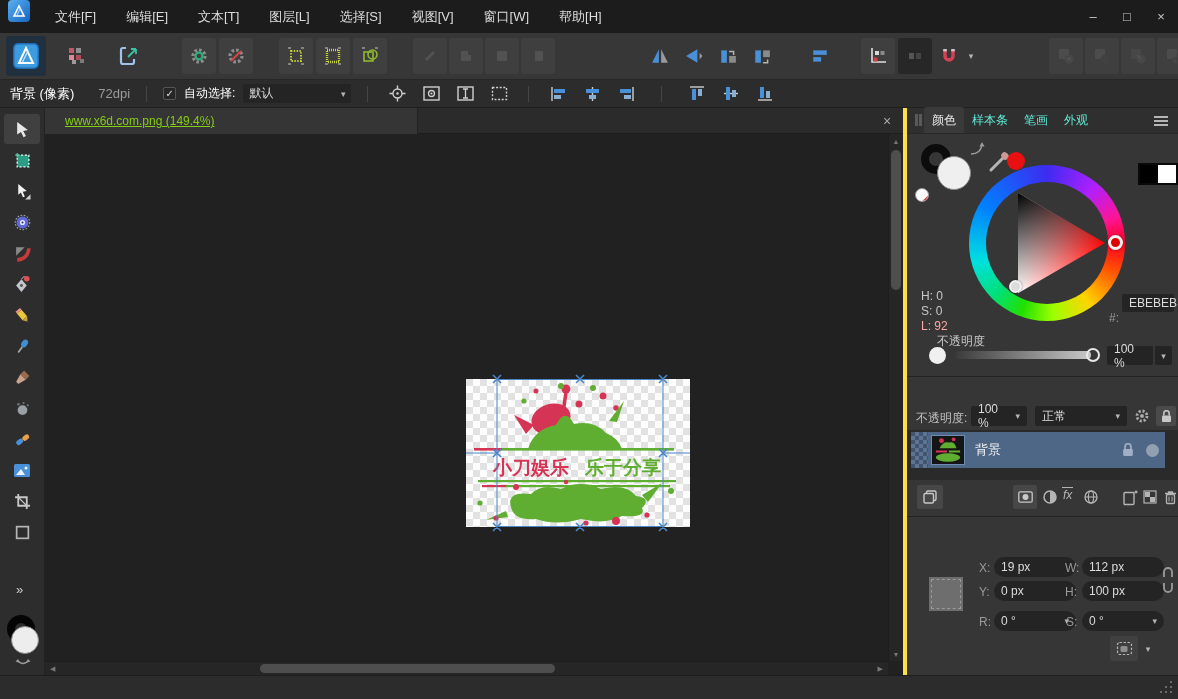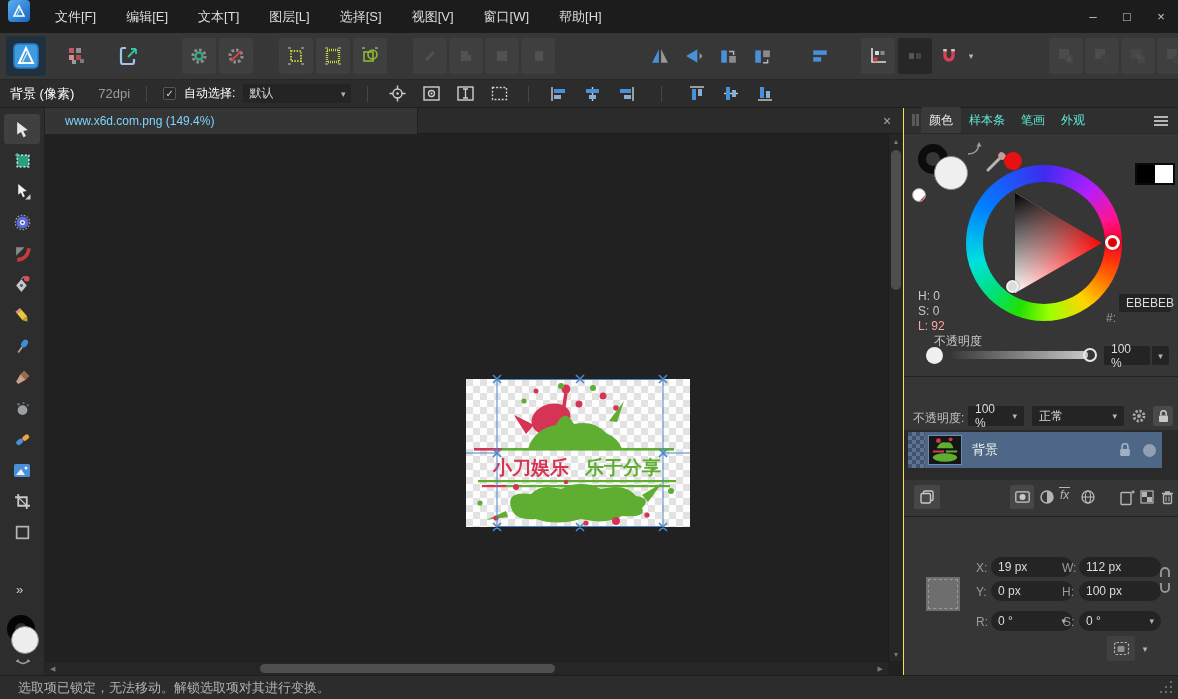--- a/index.html
+++ b/index.html
@@ -39,35 +39,35 @@
 
   
   .mainrow { display:flex; height:567px; }
   .tools { width:45px; background:#2d2d2d; border-right:1px solid #222; position:relative; flex:none; }
   .tool { width:36px; height:30px; margin:1px auto; display:flex; align-items:center; justify-content:center; border-radius:3px; }
   .tool.active { background:#404040; }
 
   .canvas-col { position:relative; width:858px; background:#212121; flex:none; }
   .tabbar { height:26px; background:#2b2b2b; border-bottom:1px solid #1d1d1d; position:relative; }
   .doc-tab { position:absolute; left:0; top:0; width:373px; height:26px; background:#353535;
-             border-right:1px solid #222; color:#7dd3fc; font-size:12px; line-height:26px; padding-left:20px; }
+             border-right:1px solid #222; color:#84cc16; font-size:12px; line-height:26px; padding-left:20px;text-decoration:underline; }
   .tab-close { position:absolute; right:6px; top:0; width:20px; height:26px; text-align:center;
                line-height:26px; color:#aaa; font-size:14px; }
   .viewport { position:absolute; left:0; top:26px; right:15px; bottom:14px; overflow:hidden; }
   .doc { position:absolute; left:421px; top:245px; width:224px; height:148px;
          background:repeating-conic-gradient(#fdfdfd 0% 25%, #e2e2e2 0% 50%) 0 0 / 14px 14px; }
 
   .vscroll { position:absolute; right:0; top:26px; bottom:14px; width:15px; background:#262626; border-left:1px solid #1d1d1d; }
   .hscroll { position:absolute; left:0; bottom:0; right:15px; height:14px; background:#262626; border-top:1px solid #1d1d1d; }
   .scroll-arrow { color:#777; font-size:7px; text-align:center; }
   .vthumb { position:absolute; left:2px; width:10px; border-radius:5px; background:#4e4e4e; }
   .hthumb { position:absolute; top:2px; height:9px; border-radius:5px; background:#4e4e4e; }
 
   
-  .rightcol { width:275px; flex:none; background:#363636; border-left:1px solid #fde047; display:flex; flex-direction:column; }
+  .rightcol { width:275px; flex:none; background:#363636; border-left:4px solid #fde047; display:flex; flex-direction:column; }
   .panel { position:relative; }
   .tabstrip { height:26px; background:#2f2f2f; display:flex; align-items:flex-end; position:relative; border-bottom:1px solid #282828;}
   .grip { width:3px; height:12px; margin:0 6px 7px 8px; background:#5a5a5a; box-shadow:4px 0 0 #5a5a5a; flex:none;}
   .ptab { padding:0 8px; height:26px; line-height:26px; color:#5eead4; font-size:12px; }
   .ptab.active { background:#3a3a3a; color:#e8e8e8; border-radius:3px 3px 0 0; }
   .hamburger { position:absolute; right:10px; top:12px; width:14px; height:2px; background:#b5b5b5;
                box-shadow:0 -4px 0 #b5b5b5, 0 4px 0 #b5b5b5; }
   .field { background:#242424; border-radius:2px; color:#dcdcdc; font-size:12px; display:flex; align-items:center; padding:0 7px; }
   .flabel { color:#9a9a9a; font-size:12px; }
 
@@ -779,21 +779,20 @@
             </svg>
         </div>
         <div class="abs" style="left:233px;top:119px;width:16px;height:25px;display:flex;align-items:center;justify-content:center">
             <span class="chev">▾</span>
           </div>
       </div>
     </div>
   </div>
 
   <div class="statusbar">
-    <span class="status-msg">选取项已锁定，无法移动。解锁选取项对其进行变换。</span>
     <svg class="abs" style="right:5px;bottom:5px" width="14" height="14" viewBox="0 0 14 14">
       <g fill="#7a7a7a">
           <circle cx="12" cy="2" r="1.1"></circle>
           <circle cx="12" cy="7" r="1.1"></circle>
           <circle cx="12" cy="12" r="1.1"></circle>
           <circle cx="7" cy="7" r="1.1"></circle>
           <circle cx="7" cy="12" r="1.1"></circle>
           <circle cx="2" cy="12" r="1.1"></circle>
         </g>
     </svg>

